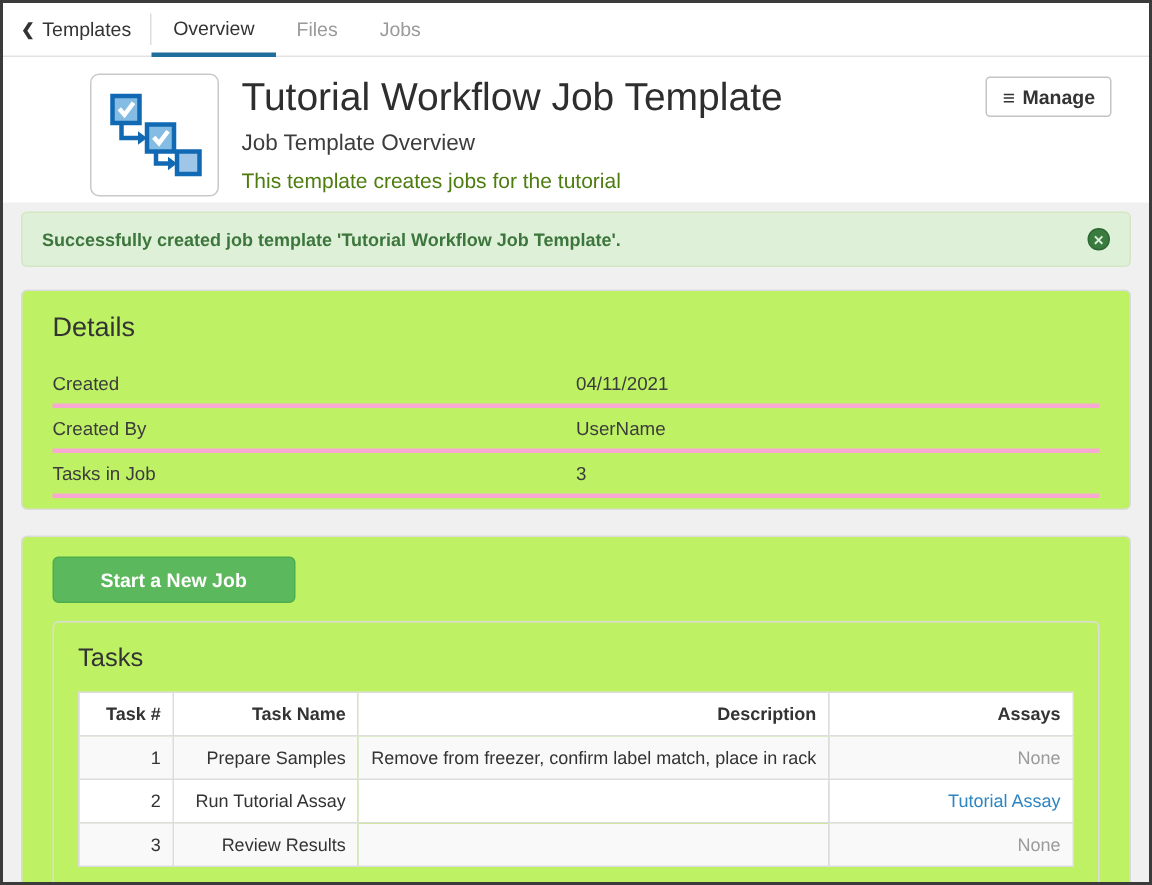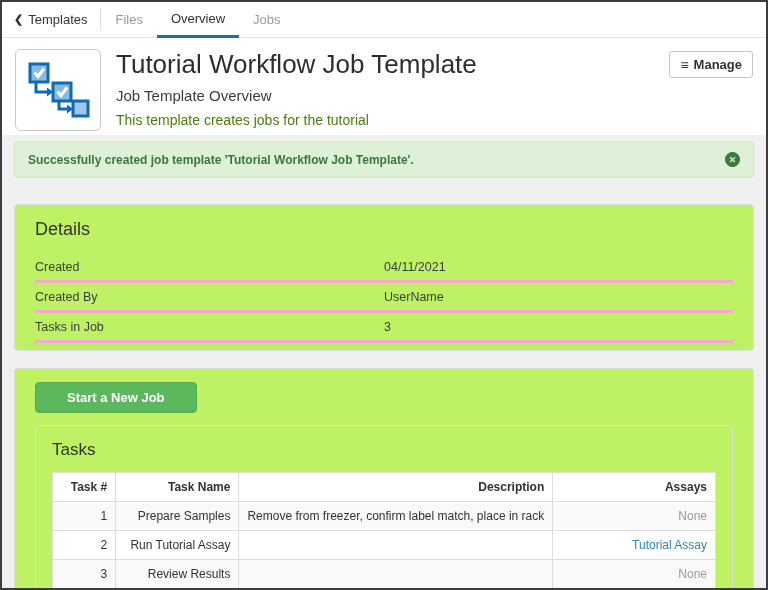--- a/index.html
+++ b/index.html
@@ -22,21 +22,21 @@
   .tab-divider { width:1px; background:#ddd; margin:7px 0; }
   .tab {
     display:flex; align-items:center; padding:0 14px; font-size:13px;
     color:#9a9a9a; cursor:pointer;
   }
   .tab.active {
     color:#333; border-bottom:3px solid #1f6e9c; margin-bottom:-1px;
   }
 
   
-  .header { height:97px; padding:11px 13px 0; display:flex; background:#fff; }
+  .header { height:97px; padding:11px 25px 0; display:flex; background:#fff;margin-left:33px; }
   .icon-card {
     width:86px; height:82px; border:1px solid #c9c9c9; border-radius:6px;
     background:#fff; display:flex; align-items:center; justify-content:center;
     flex:none;
   }
   .title-block { margin-left:15px; flex:1; min-width:0; padding-top:1px; }
   .page-title { font-size:26px; font-weight:400; color:#2e2e2e; line-height:1.15; margin-bottom:7px; }
   .page-subtitle { font-size:15px; color:#3d3d3d; margin-bottom:8px; }
   .page-desc { font-size:14px; color:#4d7c0f; }
   .manage-btn {
@@ -48,21 +48,21 @@
   .manage-icon { font-size:14px; line-height:1; }
 
   
   .content {
     background:#f0f0f0; height:453px; padding:6px 12px 0; overflow:hidden;
   }
 
   .alert-success {
     height:37px; display:flex; align-items:center; background:#dff0d8;
     border:1px solid #d2e7c2; border-radius:4px; padding:0 13px;
-    margin-bottom:26px;
+    margin-bottom:15px;
   }
   .alert-text { font-size:12px; font-weight:bold; color:#3c763d; }
   .alert-close {
     margin-left:auto; width:15px; height:15px; border-radius:50%;
     background:#3a7b3f; color:#dff0d8; font-size:9px; font-weight:bold;
     display:flex; align-items:center; justify-content:center; cursor:pointer;
     border:1px solid #2e6934;
   }
 
   .card {
@@ -103,25 +103,25 @@
 <body>
 
 <div class="page">
 
   <div class="tabbar">
     <div class="back-link">
       <span class="back-chevron">❮</span>
       <span>Templates</span>
     </div>
     <div class="tab-divider"></div>
+    <div class="tab active">
+      <span>Overview</span>
+    </div>
     <div class="tab">
       <span>Files</span>
-    </div>
-    <div class="tab active">
-      <span>Overview</span>
     </div>
     <div class="tab">
       <span>Jobs</span>
     </div>
   </div>
 
   <div class="header">
     <div class="icon-card">
       <svg width="64" height="60" viewBox="0 0 64 60">
         <rect x="4" y="4" width="18" height="18" fill="#85bce4" stroke="#1168b3" stroke-width="3"></rect>

